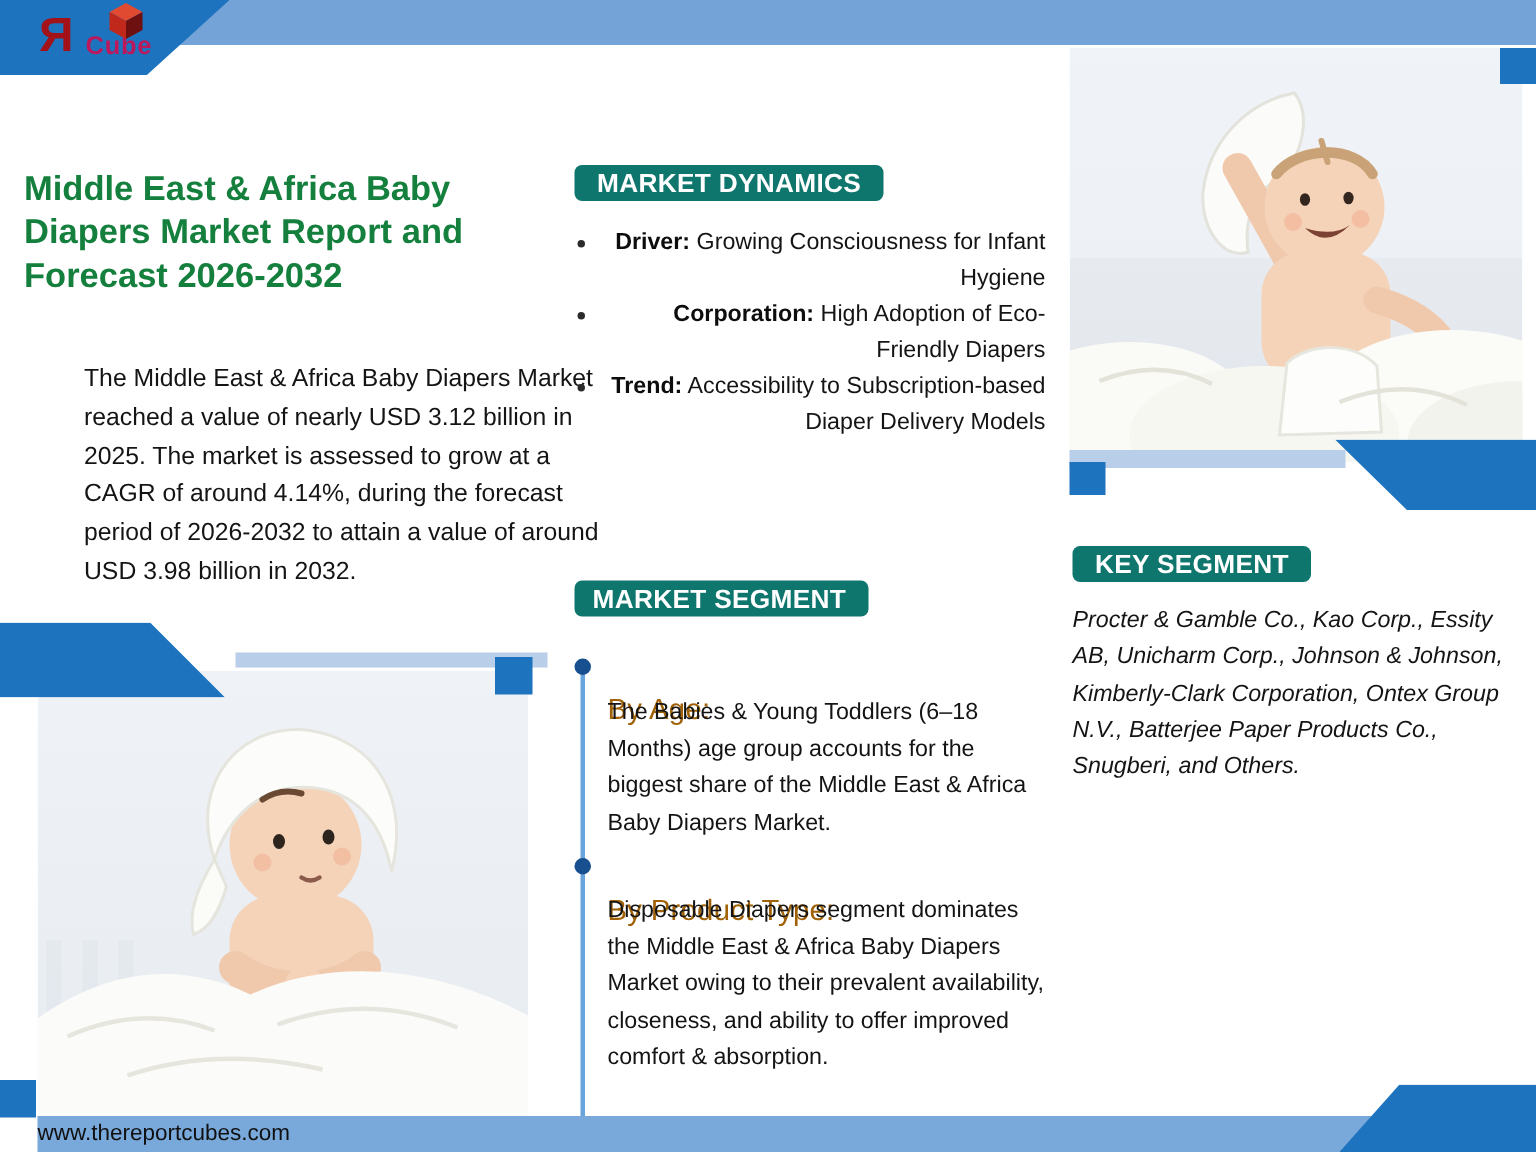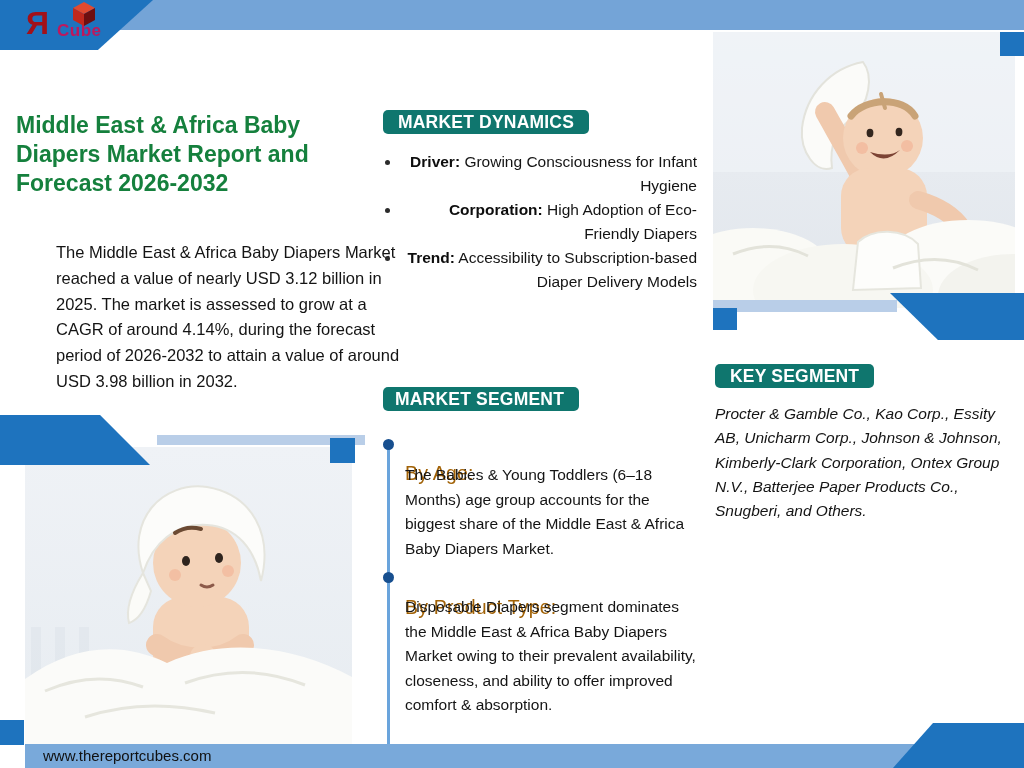--- a/index.html
+++ b/index.html
@@ -21,21 +21,21 @@
   .tr-photo-trap{left:885px;top:293px;width:139px;height:47px;background:#1e73be;
                  clip-path:polygon(3.6% 0,100% 0,100% 100%,38.1% 100%);}
 
   .left-banner{left:0;top:415px;width:150px;height:50px;background:#1e73be;
                clip-path:polygon(0 0,66.7% 0,100% 100%,0 100%);}
   .left-strip{left:157px;top:435px;width:208px;height:10px;background:#b9cee8;}
   .left-square{left:330px;top:438px;width:25px;height:25px;background:#1e73be;}
 
   .footer-square{left:0;top:720px;width:24px;height:25px;background:#1e73be;}
   .footer-bar{left:25px;top:744px;width:999px;height:24px;background:#79a9da;z-index:4;}
-  .footer-url{padding-left:18px;line-height:24px;font-size:15px;color:#101010;}
+  .footer-url{line-height:24px;font-size:15px;color:#101010;}
   .footer-trap{left:880px;top:723px;width:144px;height:45px;background:#1e73be;z-index:5;
                clip-path:polygon(36.8% 0,100% 0,100% 100%,9% 100%);}
 
   
   .photo{overflow:hidden;}
   .photo-top{left:713px;top:32px;width:302px;height:276px;}
   .photo-left{left:25px;top:447px;width:327px;height:297px;}
   .photo svg{display:block;width:100%;height:100%;}
 
   

